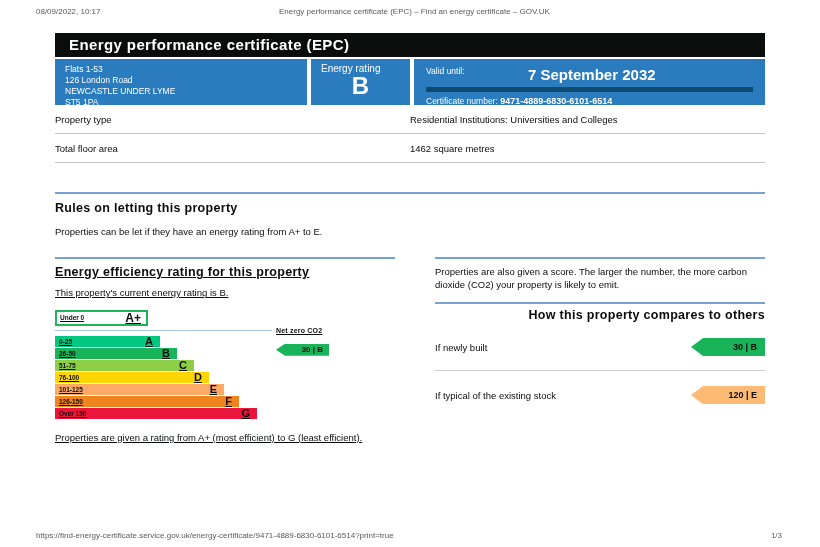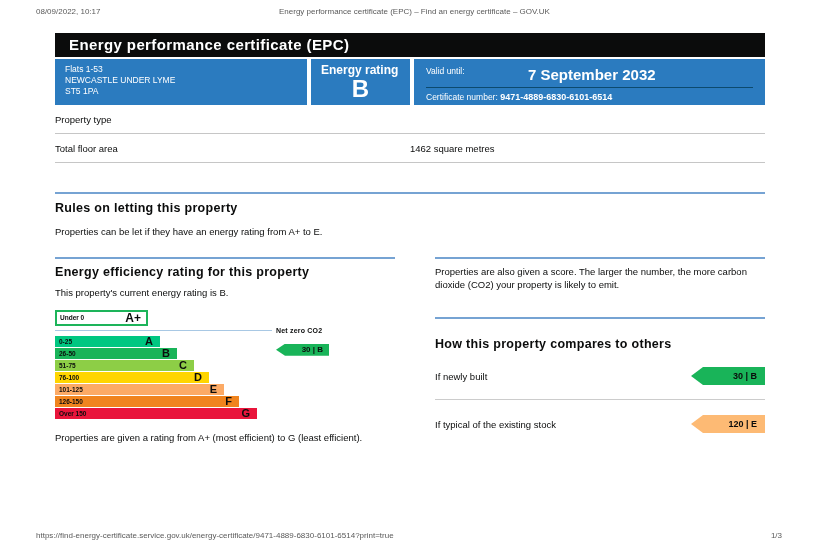--- a/index.html
+++ b/index.html
@@ -21,44 +21,44 @@
 
   
   .banner { background:#0b0c0c; height:24px; line-height:24px; padding-left:14px; }
   .banner h1 { display:inline; color:#fff; font-size:15px; font-weight:bold; letter-spacing:0.4px; }
 
   
   .blue-row { display:flex; gap:4px; margin-top:2px; height:46px; }
   .blue-box { background:#2b7bbf; color:#fff; }
   .box-address { width:252px; padding:5px 10px; font-size:8.5px; line-height:1.28; }
   .box-rating { width:99px; padding:4px 10px 2px; text-align:left; }
-  .box-rating .er-label { font-size:12px; display:block;font-weight:bold; }
+  .box-rating .er-label { font-size:10px; display:block; }
   .box-rating .er-letter { display:block; text-align:center; font-size:24px; font-weight:bold; line-height:24px; }
   .box-validity { flex:1; padding:5px 12px; font-size:8.5px; }
-  .validity-row1 { display:flex; padding:2px 0 4px; border-bottom:1px solid #0c4a6e; }
+  .validity-row1 { display:flex; padding:2px 0 4px; border-bottom:5px solid #0c4a6e; }
   .validity-row1 .v-label { width:102px; }
   .validity-row1 .v-value { font-weight:bold; font-size:15px; }
   .validity-row2 { padding-top:4px; }
   .validity-row2 .v-value { font-weight:bold; font-size:9px; }
 
   
   .detail-row { position:relative; height:29px; border-bottom:1px solid #c6c6c6; font-size:9.5px; }
   .detail-row .d-label { position:absolute; left:0; top:9px; }
   .detail-row .d-value { position:absolute; left:355px; top:9px; }
 
   
   .rule-top { border-top:2px solid #76a3d3; }
   .rules-section { margin-top:29px; padding-top:7px; }
   h2.sec-heading { font-size:12.5px; font-weight:bold; letter-spacing:0.3px; line-height:1.2; }
   p.body-text { font-size:9.5px; line-height:1.3; }
   .rules-section p { margin-top:10px; }
 
   
   .columns { display:flex; margin-top:19px; gap:40px; }
-  .col-left { width:340px; }
+  .col-left { width:340px;text-decoration:underline; }
   .col-right { width:330px; }
   .col-left .pad-top, .col-right .pad-top { padding-top:6px; }
   .col-left h2 { width:320px; }
   .current-text { margin-top:7px; }
 
   
   .epc-chart { position:relative; margin-top:10px; width:340px; }
   .band { height:11px; margin-bottom:1px; display:flex; align-items:center; justify-content:space-between; }
   .band .range { font-size:6.5px; font-weight:bold; padding-left:4px; white-space:nowrap; }
   .band .grade { font-size:11px; font-weight:bold; padding-right:7px; line-height:11px; }
@@ -70,21 +70,21 @@
   .netzero-line { width:217px; height:1px; background:#a8c8e4; }
   .netzero-label { font-size:7px; font-weight:bold; margin-left:4px; letter-spacing:0.2px; }
   .chart-arrow { position:absolute; left:221px; top:34px; width:53px; height:12px;
     background:#19b459; clip-path:polygon(0 50%, 9px 0, 100% 0, 100% 100%, 9px 100%);
     display:flex; align-items:center; justify-content:flex-end; padding-right:6px;
     font-size:8px; font-weight:bold; color:#0b0c0c; }
   .chart-footnote { margin-top:13px; width:330px; }
 
   
   .score-note { padding-top:7px; }
-  .compare-block { margin-top:26px; padding-top:18px; }
+  .compare-block { margin-top:11px; padding-top:4px;text-align:right; }
   .compare-intro { margin-top:8px; }
   .compare-row { display:flex; align-items:center; justify-content:space-between; margin-top:15px; }
   .compare-row .c-label { font-size:9.5px; }
   .compare-tag { height:18px; min-width:74px; clip-path:polygon(0 50%, 12px 0, 100% 0, 100% 100%, 12px 100%);
     display:flex; align-items:center; justify-content:flex-end; padding:0 8px 0 16px;
     font-size:9px; font-weight:bold; color:#0b0c0c; }
   .compare-divider { border-bottom:1px solid #cccccc; margin-top:14px; }
 </style>
 </head>
 <body>
@@ -98,20 +98,21 @@
 
   <div class="content">
 
     <div class="banner">
       <h1>Energy performance certificate (EPC)</h1>
     </div>
 
     <div class="blue-row">
       <div class="blue-box box-address">
         <span style="display:block">Flats 1-53</span>
+        <span style="display:block">126 London Road</span>
         <span style="display:block">NEWCASTLE UNDER LYME</span>
         <span style="display:block">ST5 1PA</span>
       </div>
       <div class="blue-box box-rating">
         <span class="er-label">Energy rating</span>
         <span class="er-letter">B</span>
       </div>
       <div class="blue-box box-validity">
         <div class="validity-row1">
           <span class="v-label">Valid until:</span>
@@ -119,20 +120,21 @@
         </div>
         <div class="validity-row2">
           <span>Certificate number:</span>
           <span class="v-value">9471-4889-6830-6101-6514</span>
         </div>
       </div>
     </div>
 
     <div class="detail-row">
       <span class="d-label">Property type</span>
+      <span class="d-value">Residential Institutions: Universities and Colleges</span>
     </div>
     <div class="detail-row">
       <span class="d-label">Total floor area</span>
       <span class="d-value">1462 square metres</span>
     </div>
 
     <div class="rules-section rule-top">
       <h2 class="sec-heading">Rules on letting this property</h2>
       <p class="body-text">Properties can be let if they have an energy rating from A+ to E.</p>
     </div>

